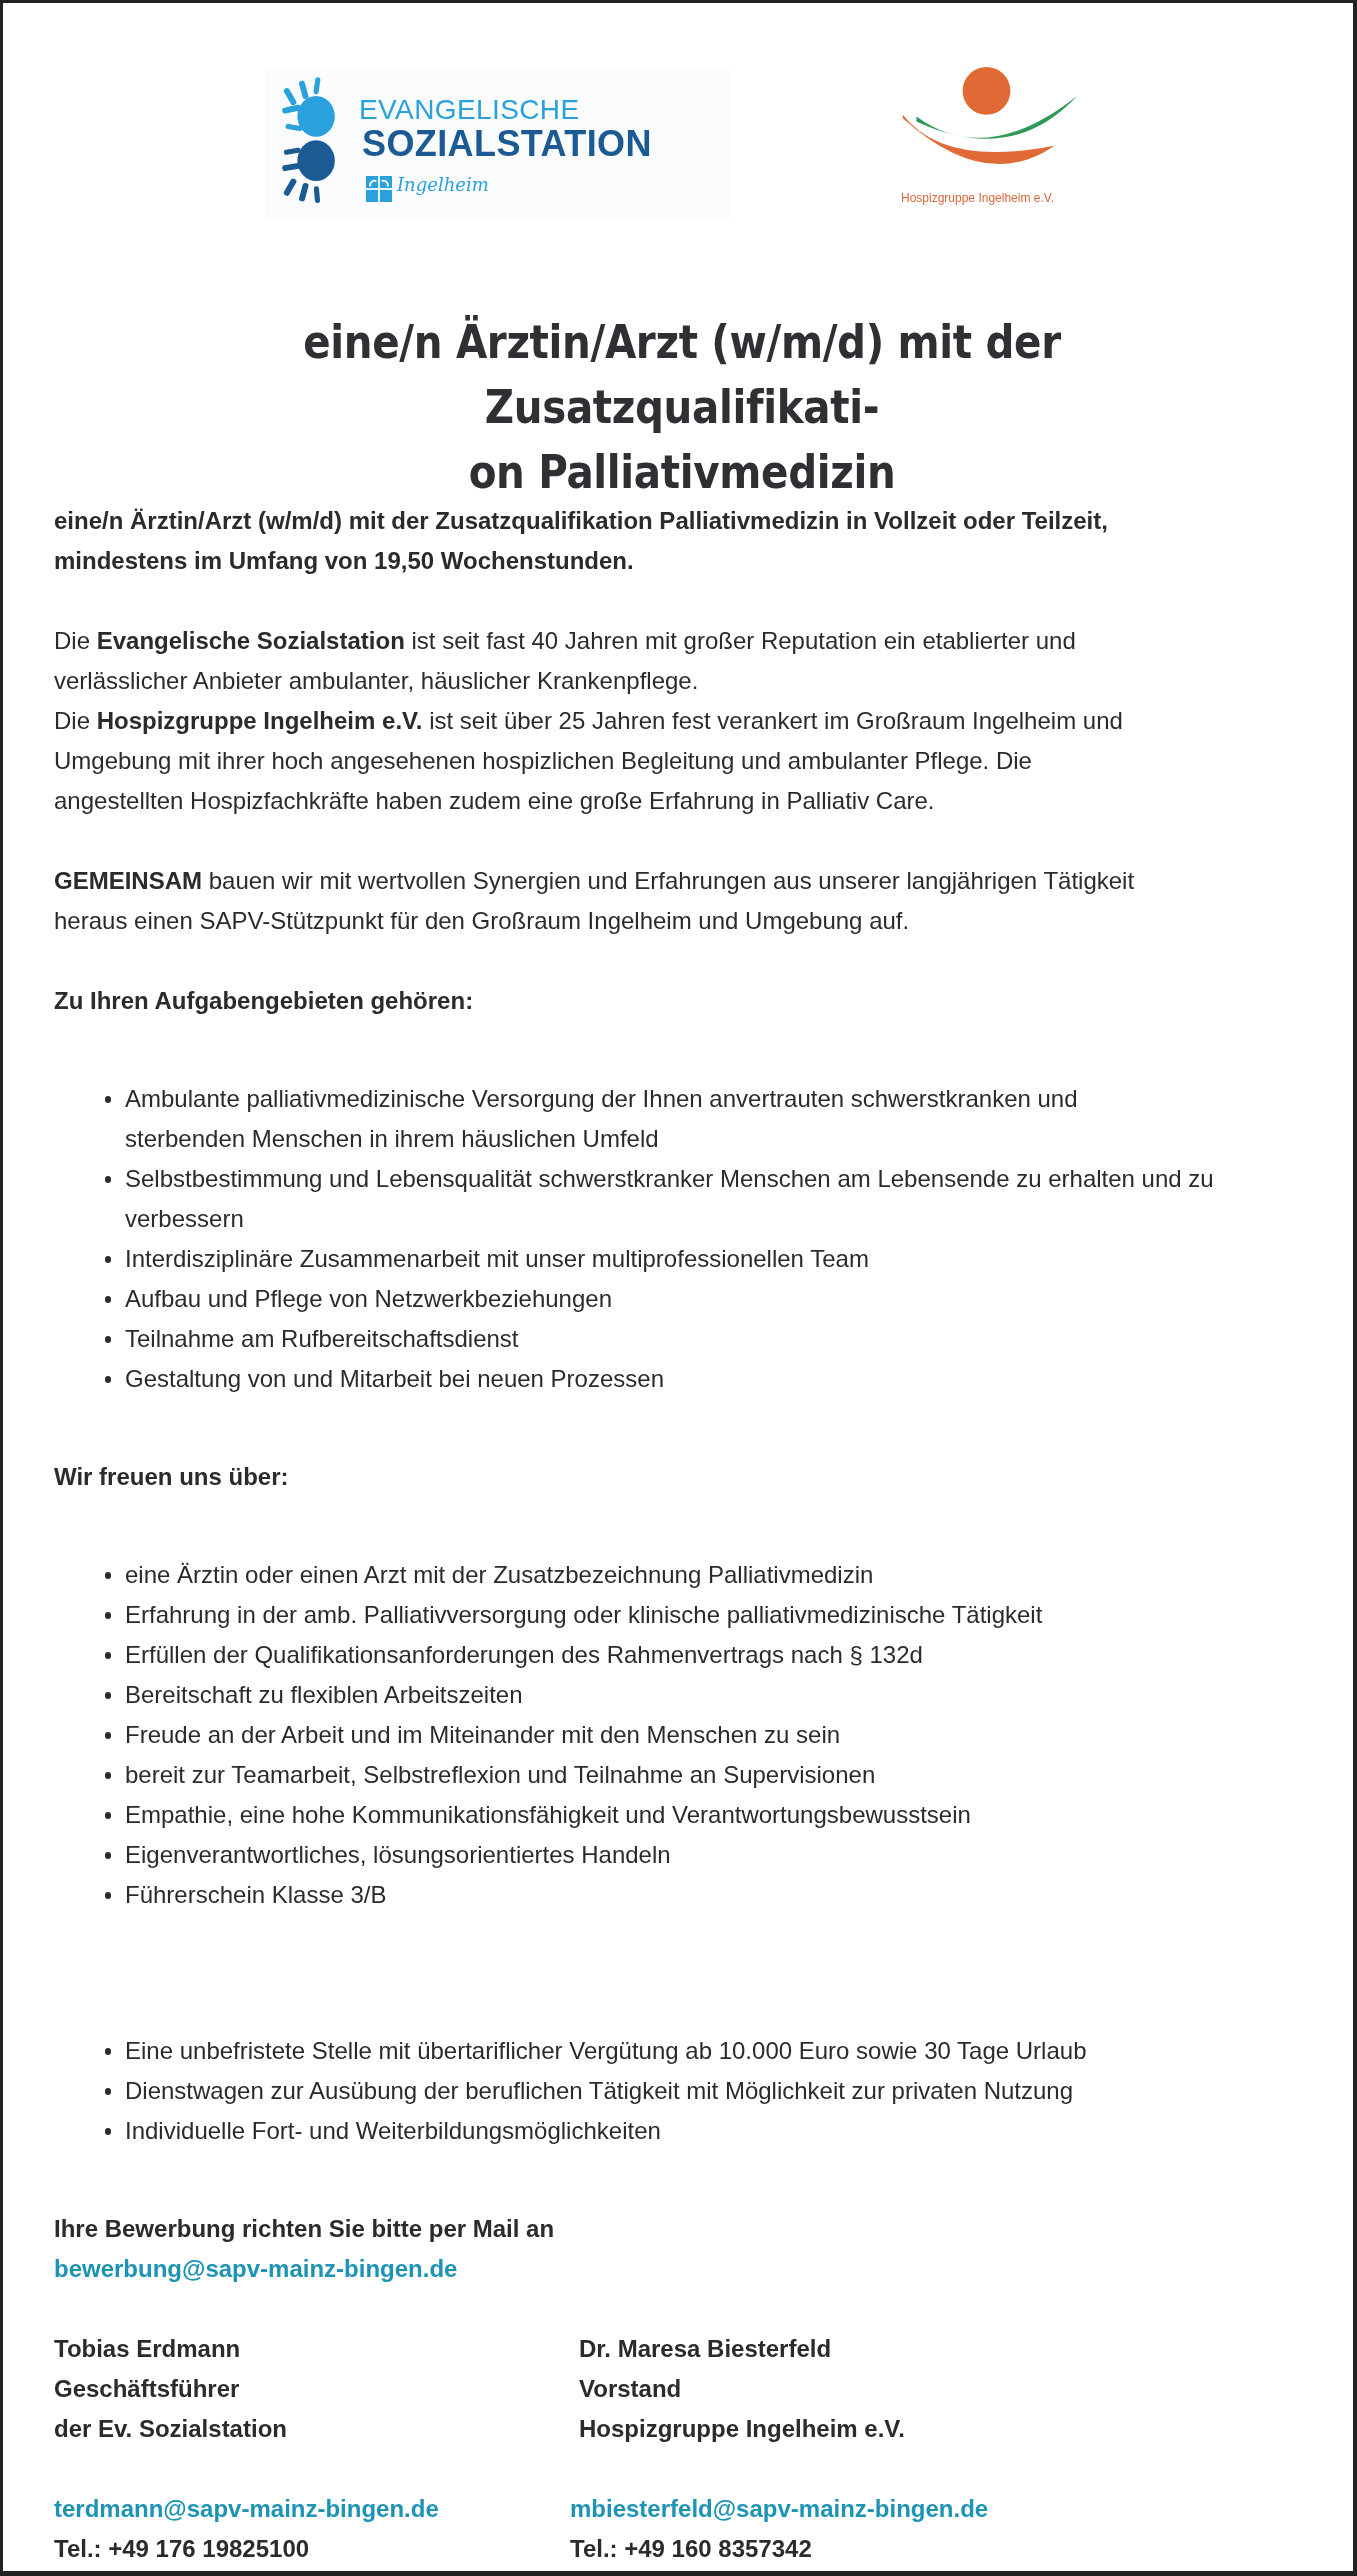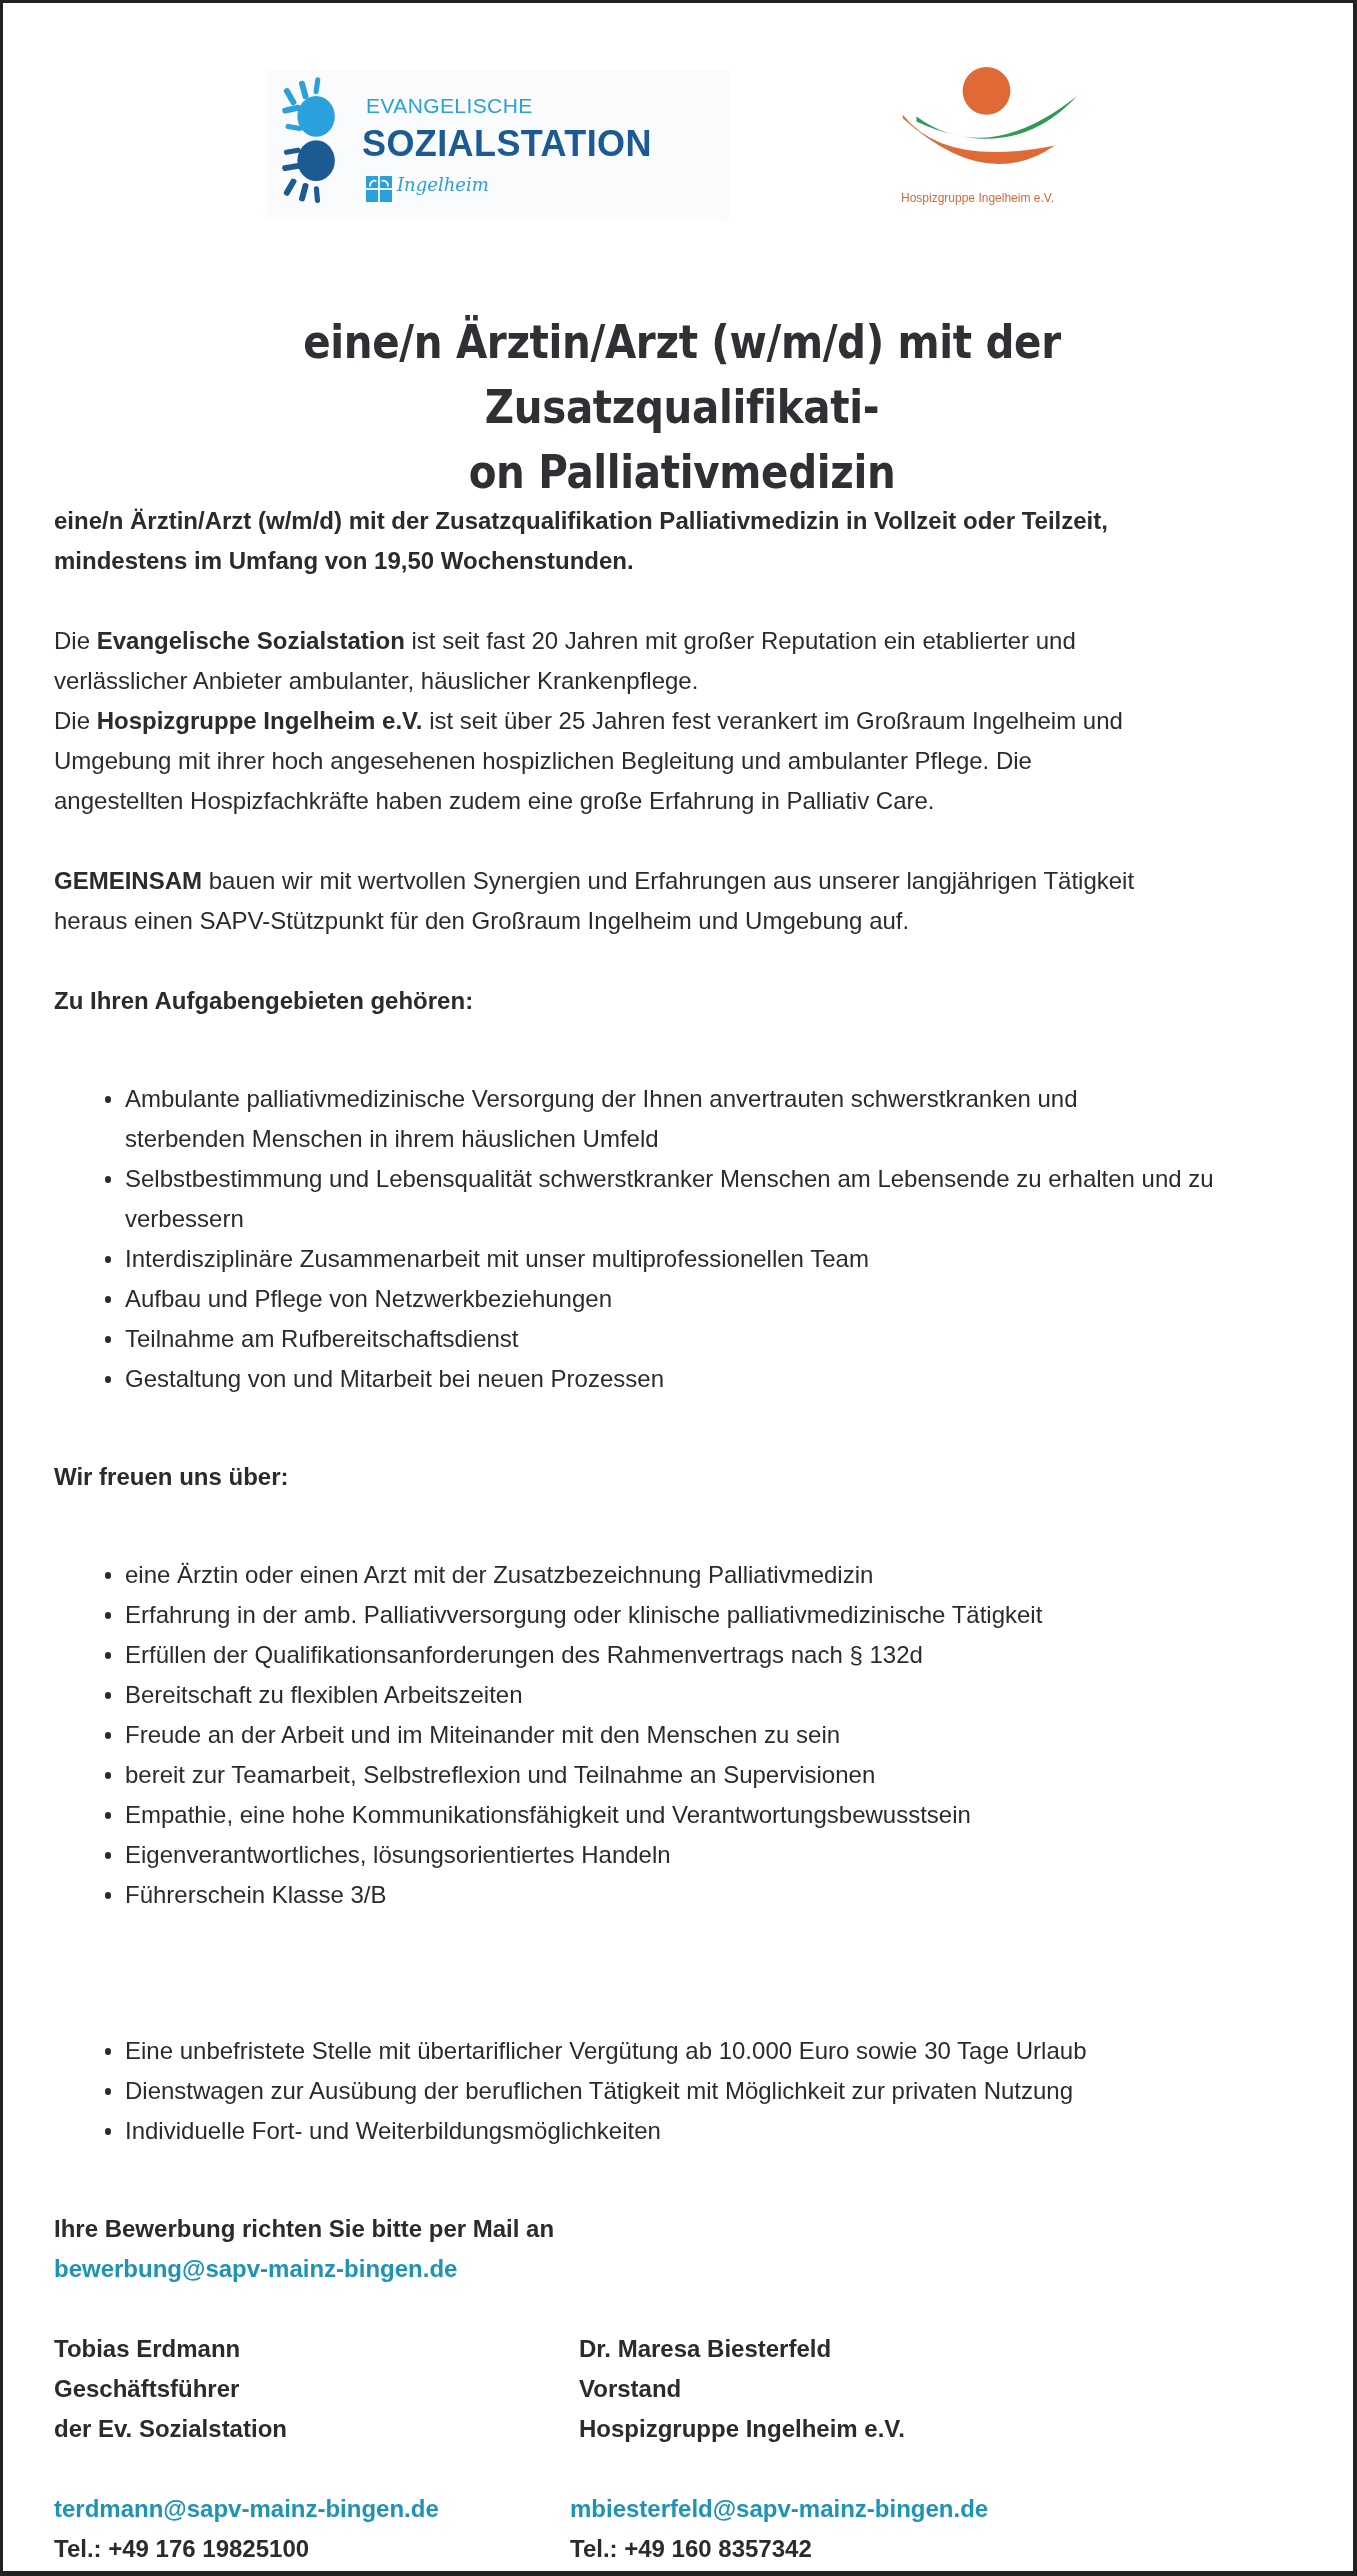--- a/index.html
+++ b/index.html
@@ -11,21 +11,21 @@
     font-family: "Liberation Sans", sans-serif;
     color: #2b2b2b;
   }
   .logos { position: absolute; top: 62px; left: 0; width: 100%; height: 162px; }
   .logo-sozial {
     position: absolute; left: 262px; top: 5.1px; width: 465px; height: 150px;
     background: #f9fbfd;
   }
   .logo-sozial .hands { position: absolute; left: 12px; top: 5.1px; width: 68px; height: 133px; }
   .logo-sozial .evang {
-    position: absolute; left: 101px; top: 24px; font-size: 21px; color: #2aa0dd; letter-spacing: 0.4px;
+    position: absolute; left: 94px; top: 24px; font-size: 28px; color: #2aa0dd; letter-spacing: 0.4px;
   }
   .logo-sozial .sozial {
     position: absolute; left: 97px; top: 53px; font-size: 36px; font-weight: bold; color: #1c5a94; letter-spacing: 0.4px;
   }
   .logo-sozial .ingel-icon {
     position: absolute; left: 101px; top: 106px; width: 26px; height: 26px;
   }
   .logo-sozial .ingel {
     position: absolute; left: 132px; top: 104px; font-size: 18px; color: #2aa0dd; font-style: italic;
     font-family: "DejaVu Serif", serif;
@@ -113,21 +113,21 @@
 
 <div class="content">
   <div class="gap"></div>
   <p class="b">
     <span>eine/n Ärztin/Arzt (w/m/d) mit der Zusatzqualifikation Palliativmedizin in Vollzeit oder Teilzeit,</span><br>
     <span>mindestens im Umfang von 19,50 Wochenstunden.</span>
   </p>
   <div class="gap"></div>
 
   <p>
-    <span>Die </span><span class="b">Evangelische Sozialstation</span><span> ist seit fast 20 Jahren mit großer Reputation ein etablierter und</span><br>
+    <span>Die </span><span class="b">Evangelische Sozialstation</span><span> ist seit fast 40 Jahren mit großer Reputation ein etablierter und</span><br>
     <span>verlässlicher Anbieter ambulanter, häuslicher Krankenpflege.</span>
   </p>
   <p>
     <span>Die </span><span class="b">Hospizgruppe Ingelheim e.V.</span><span> ist seit über 25 Jahren fest verankert im Großraum Ingelheim und</span><br>
     <span>Umgebung mit ihrer hoch angesehenen hospizlichen Begleitung und ambulanter Pflege. Die</span><br>
     <span>angestellten Hospizfachkräfte haben zudem eine große Erfahrung in Palliativ Care.</span>
   </p>
   <div class="gap"></div>
 
   <p>

